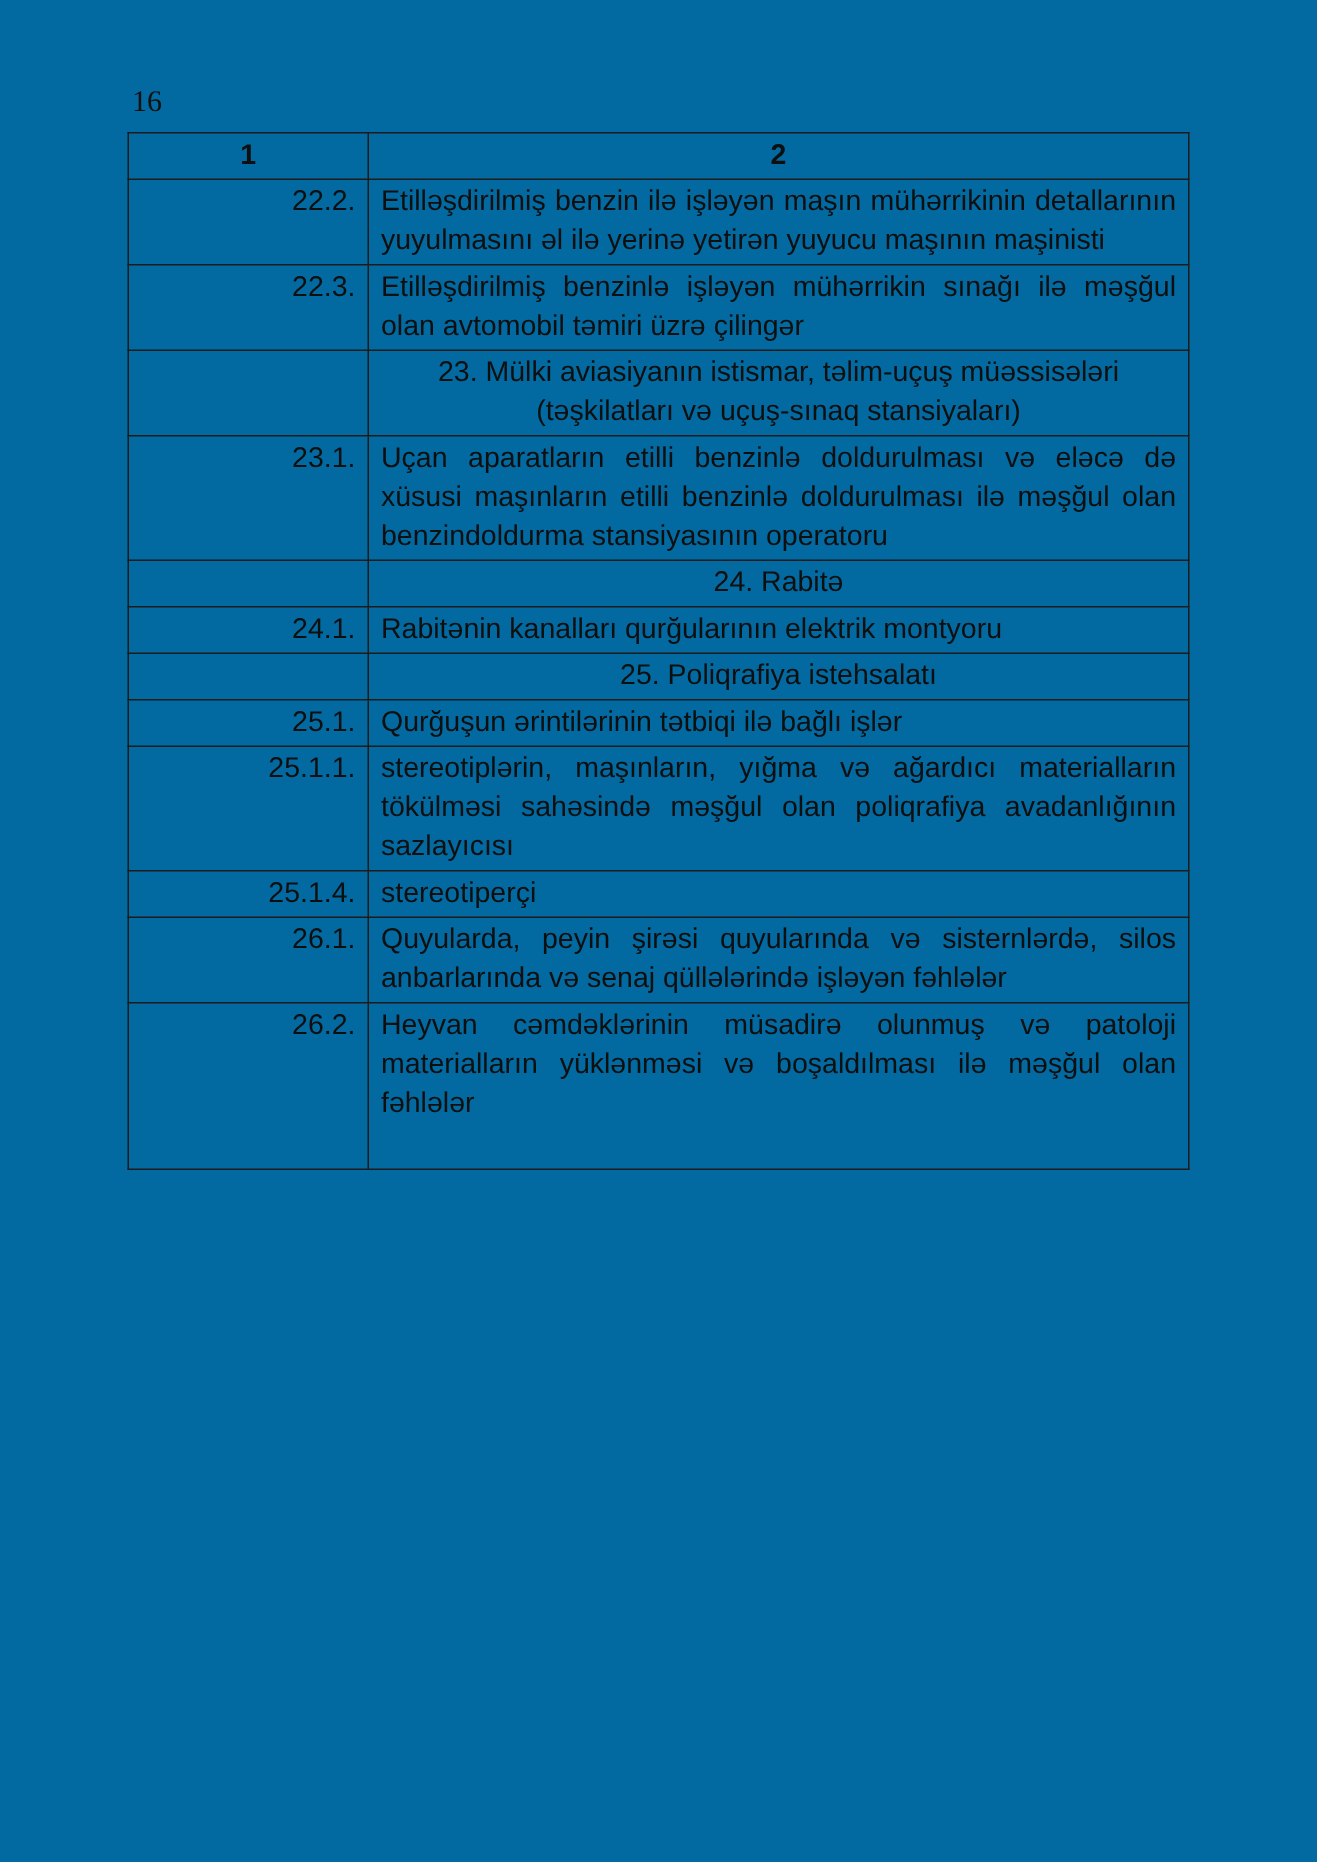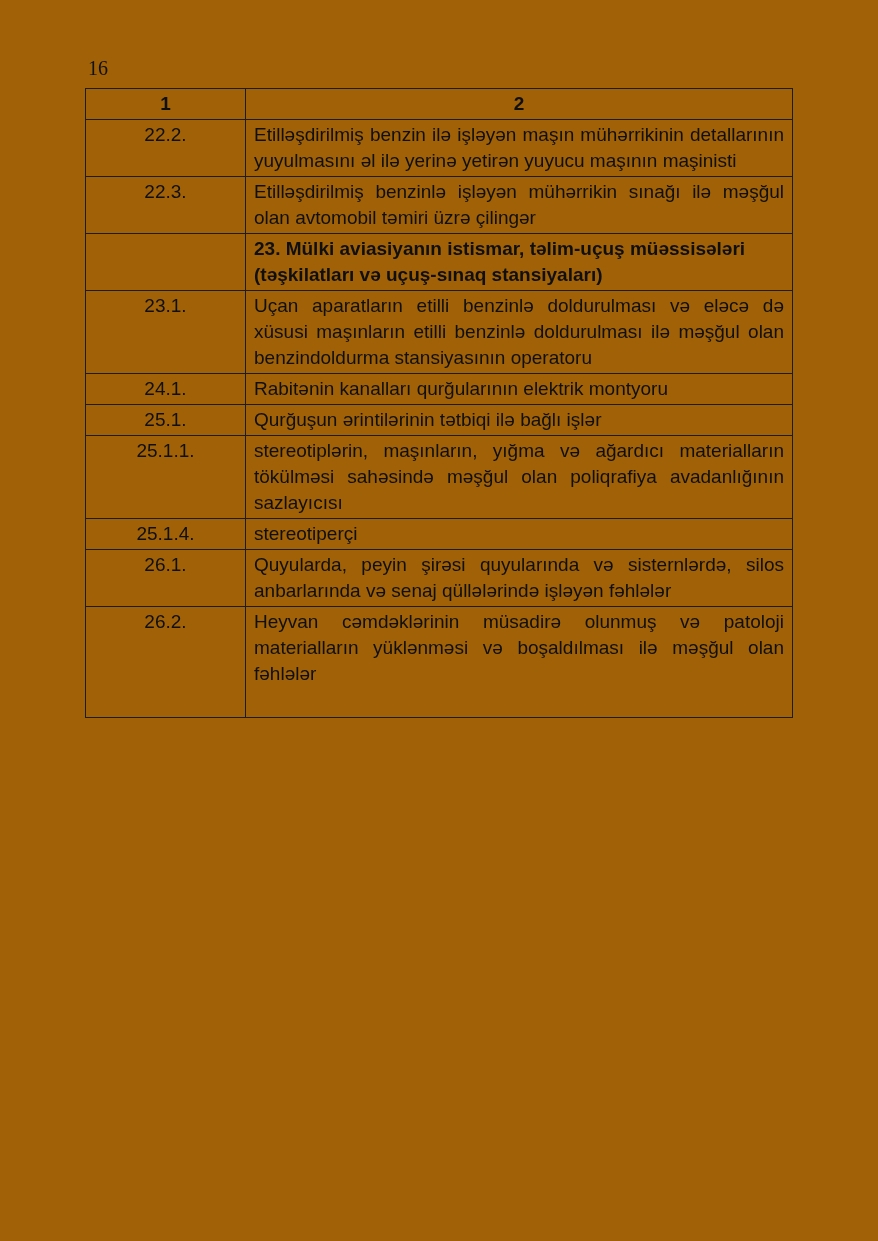--- a/index.html
+++ b/index.html
@@ -9,21 +9,21 @@
     width: 878px;
     height: 1241px;
     position: relative;
     font-family: "Liberation Sans", "DejaVu Sans", sans-serif;
   }
   .page {
     position: absolute;
     top: 0; left: 0;
     width: 878px;
     height: 1241px;
-    background: #a16207;
+    background: #0369a1;
   }
   .page-number {
     position: absolute;
     left: 88px;
     top: 57px;
     font-family: "Liberation Serif", "DejaVu Serif", serif;
     font-size: 20px;
     color: #111;
   }
   table.doc-table {
@@ -43,31 +43,31 @@
     padding: 2px 8px;
   }
   th.h1 { width: 143px; }
   th.h1, th.h2 {
     text-align: center;
     font-weight: bold;
     font-size: 19px;
     padding: 3px 8px;
   }
   td.num {
-    text-align: center;
+    text-align: right;
     padding-top: 3px;
   }
   td.txt {
     text-align: justify;
     text-justify: inter-word;
     margin-top: 18px;
   }
   td.section {
-    text-align: left;
-    font-weight: bold;
+    text-align: center;
+    font-weight: normal;
     padding-top: 3px;
     padding-bottom: 3px;
   }
   tbody tr:last-child td { padding-bottom: 30px; }
 </style>
 </head>
 <body>
 
 <div class="page">
   <div class="page-number">16</div>
@@ -90,22 +90,30 @@
         </tr>
         <tr>
           <td class="num"></td>
           <td class="section">23. Mülki aviasiyanın istismar, təlim-uçuş müəssisələri (təşkilatları və uçuş-sınaq stansiyaları)</td>
         </tr>
         <tr>
           <td class="num">23.1.</td>
           <td class="txt">Uçan aparatların etilli benzinlə doldurulması və eləcə də xüsusi maşınların etilli benzinlə doldurulması ilə məşğul olan benzindoldurma stansiyasının operatoru</td>
         </tr>
         <tr>
+          <td class="num"></td>
+          <td class="section">24. Rabitə</td>
+        </tr>
+        <tr>
           <td class="num">24.1.</td>
           <td class="txt">Rabitənin kanalları qurğularının elektrik montyoru</td>
+        </tr>
+        <tr>
+          <td class="num"></td>
+          <td class="section">25. Poliqrafiya istehsalatı</td>
         </tr>
         <tr>
           <td class="num">25.1.</td>
           <td class="txt">Qurğuşun ərintilərinin tətbiqi ilə bağlı işlər</td>
         </tr>
         <tr>
           <td class="num">25.1.1.</td>
           <td class="txt">stereotiplərin, maşınların, yığma və ağardıcı materialların tökülməsi sahəsində məşğul olan poliqrafiya avadanlığının sazlayıcısı</td>
         </tr>
         <tr>

